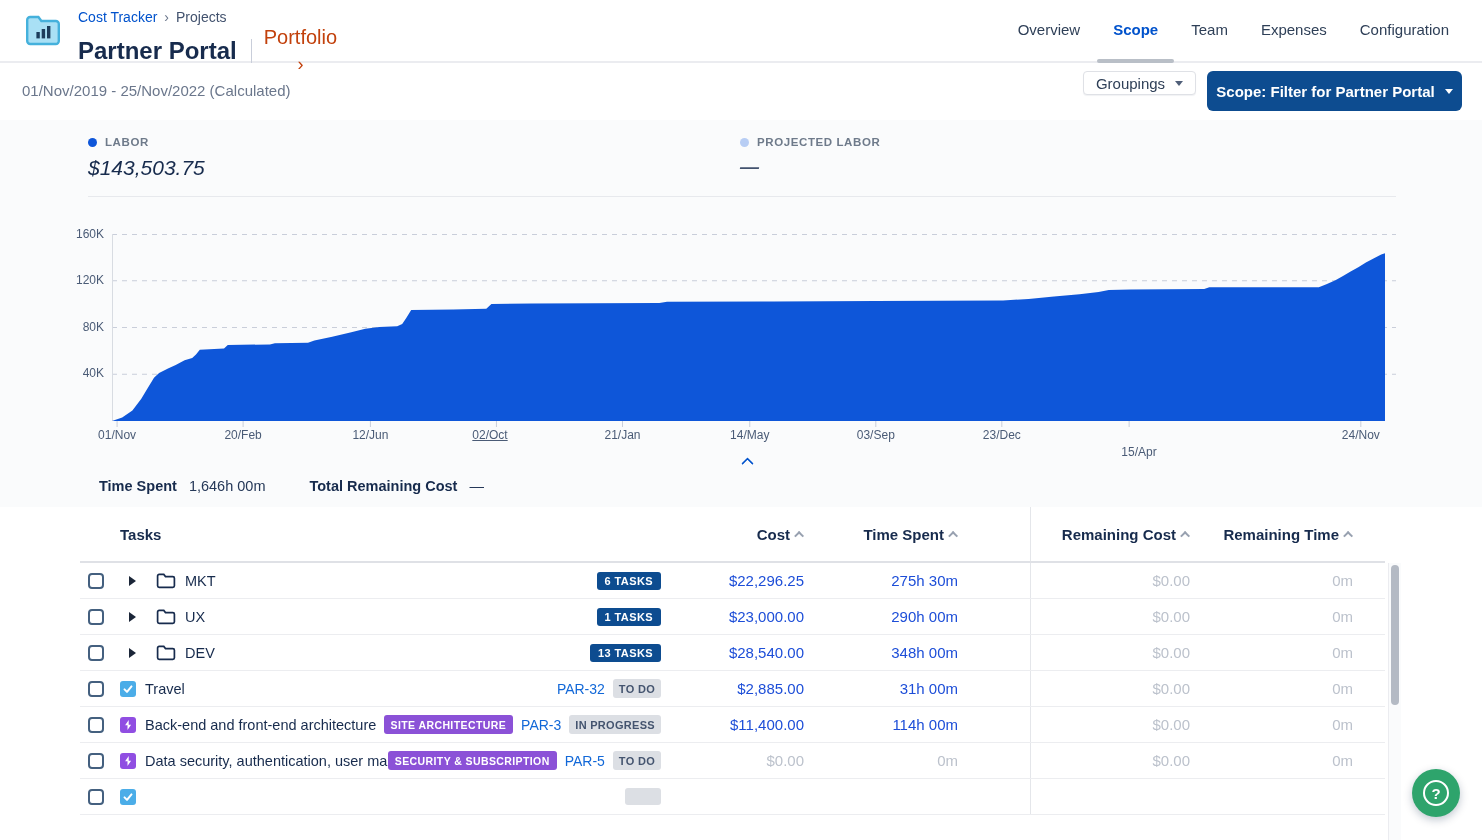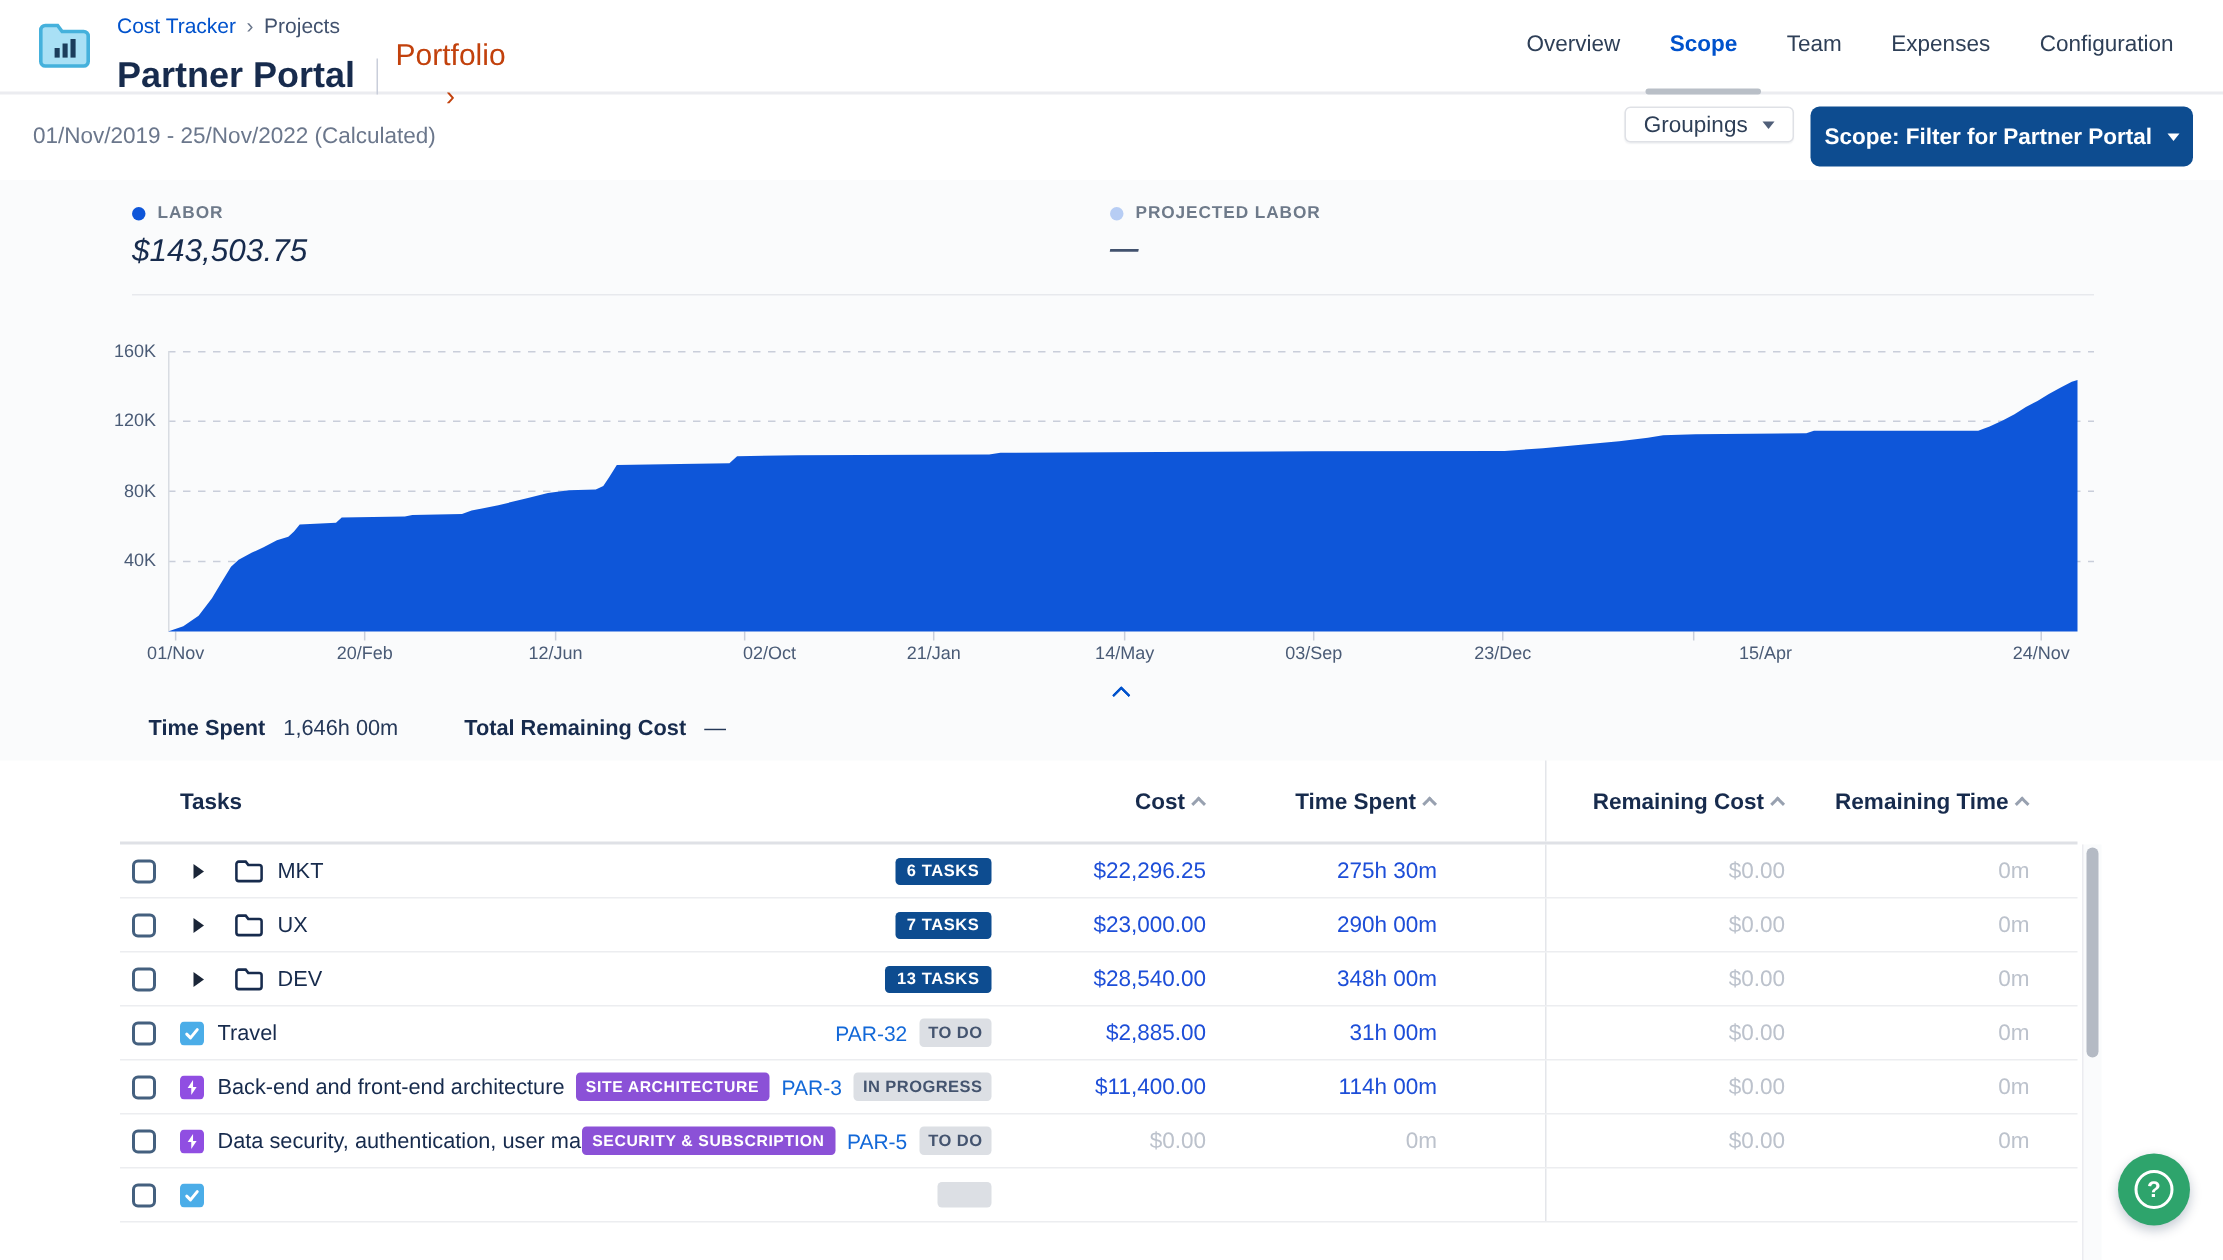--- a/index.html
+++ b/index.html
@@ -171,26 +171,26 @@
         <line x1="763.8" y1="187" x2="763.8" y2="193" stroke="#C9CEDA" stroke-width="1"></line>
         <line x1="889.827" y1="187" x2="889.827" y2="193" stroke="#C9CEDA" stroke-width="1"></line>
         <line x1="1017.1270000000001" y1="187" x2="1017.1270000000001" y2="193" stroke="#C9CEDA" stroke-width="1"></line>
         <line x1="1248.8129999999999" y1="187" x2="1248.8129999999999" y2="193" stroke="#C9CEDA" stroke-width="1"></line>
         <polygon points="0,187 0.0,187.0 10.2,183.5 20.4,176.5 29.3,164.8 35.6,154.3 42.0,143.8 47.1,139.1 56.0,134.4 63.7,130.9 72.6,126.2 80.2,123.9 84.0,120.4 87.8,115.7 112.0,114.5 115.8,111.0 157.9,110.4 162.9,109.3 196.0,108.7 202.4,106.4 220.2,102.8 239.3,98.2 253.3,94.7 267.3,92.9 285.2,92.3 290.2,90.0 294.1,84.2 299.2,76.0 341.2,75.4 374.3,74.8 379.4,70.1 420.1,69.5 547.4,69.0 555.0,67.8 662.0,67.4 763.8,66.9 891.1,66.6 916.6,64.9 942.0,62.5 967.5,60.2 986.6,57.9 996.8,56.1 1018.4,55.5 1092.2,54.9 1097.3,53.2 1206.8,53.2 1214.4,50.3 1223.4,46.2 1231.0,42.1 1238.6,37.4 1246.3,33.3 1253.9,28.6 1261.5,24.5 1269.2,20.5 1273.0,19.3 1273,187" fill="#0E56D9"></polygon>
       </svg>
     <div class="xlabels" id="xlabels">
         <div class="xlabel" style="left: -34.908px;">01/Nov</div>
         <div class="xlabel" style="left: 91.119px;">20/Feb</div>
         <div class="xlabel" style="left: 218.419px;">12/Jun</div>
-        <div class="xlabel" style="left: 361px;">02/Oct</div>
+        <div class="xlabel" style="left: 338px; text-decoration: underline;">02/Oct</div>
         <div class="xlabel" style="left: 470.473px;">21/Jan</div>
         <div class="xlabel" style="left: 597.773px;">14/May</div>
         <div class="xlabel" style="left: 723.8px;">03/Sep</div>
         <div class="xlabel" style="left: 849.827px;">23/Dec</div>
-        <div class="xlabel" style="left: 1025px;">15/Apr</div>
+        <div class="xlabel" style="left: 987px; margin-top: 17px;">15/Apr</div>
         <div class="xlabel" style="left: 1208.81px;">24/Nov</div>
       </div>
 
     <div class="collapse-chevron">
         <i></i>
       </div>
 
     <div class="chart-summary">
       <span class="sum-label">Time Spent</span>
       <span class="sum-value">1,646h 00m</span>
@@ -255,21 +255,21 @@
           <div class="cell c-task">
             <span class="expand-arrow"></span>
             <span class="group-icon">
               <svg width="20" height="17" viewBox="0 0 20 17" fill="none">
                 <path d="M1.6 4 a1.6 1.6 0 0 1 1.6 -1.6 h4.6 l1.7 2.2 h7.3 a1.6 1.6 0 0 1 1.6 1.6 v7.6 a1.6 1.6 0 0 1 -1.6 1.6 H3.2 a1.6 1.6 0 0 1 -1.6 -1.6 Z" stroke="#172B4D" stroke-width="1.7"></path>
               </svg>
             </span>
             <span class="task-name group-name">UX</span>
           </div>
           <div class="cell c-meta">
-            <span class="count-badge">7 TASKS</span>
+            <span class="count-badge">1 TASKS</span>
           </div>
           <div class="cell num">$23,000.00</div>
           <div class="cell num">290h 00m</div>
           <div class="cell"></div>
           <div class="cell num muted col-divider">$0.00</div>
           <div class="cell num muted">0m</div>
           <div class="cell"></div>
         </div>
         <div class="t-grid t-row">
           <div class="cell c-sel">

